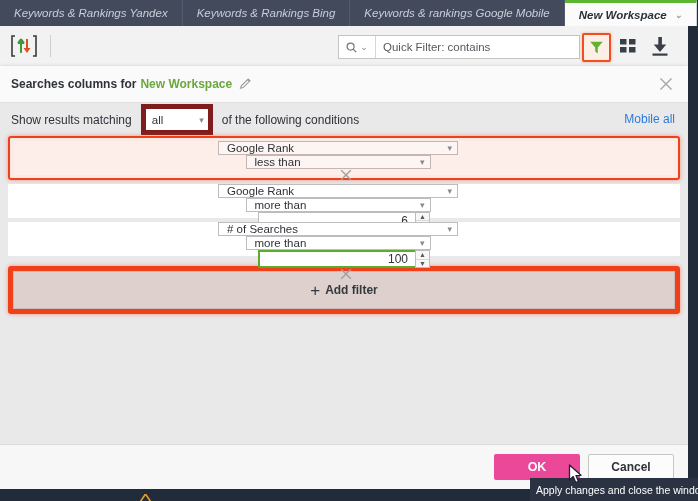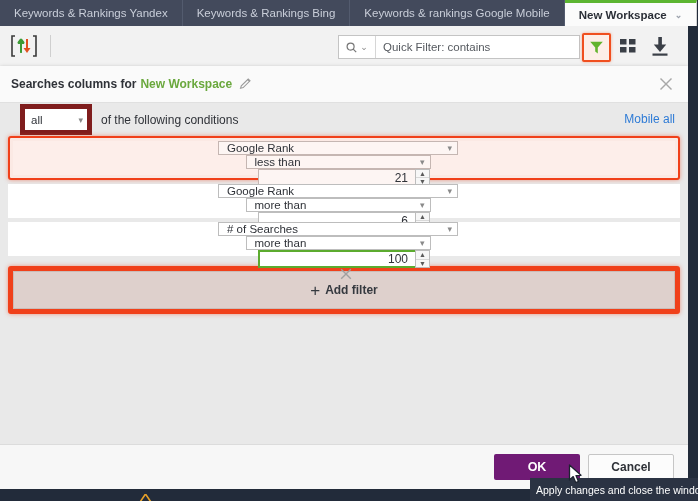--- a/index.html
+++ b/index.html
@@ -8,21 +8,21 @@
     font-family:"Liberation Sans", sans-serif;
     font-size:12px;
     background:#222b3a;
     position:relative;
   }
 
   
   #tabbar{
     position:absolute;left:0;top:0;width:554px;height:26px;
     background:#434a5c;
-    display:flex;align-items:stretch;
+    display:flex;align-items:stretch;font-style:italic;
   }
   .tab{
     display:flex;align-items:center;justify-content:center;
     color:#c9ced9;font-size:11.5px;
     padding:0 14px;
     border-right:1px solid #535b6e;
     white-space:nowrap;
     background:#434a5c;
   }
   .tab.active{
@@ -184,21 +184,21 @@
   }
   #addbtn .plus{font-size:17px;font-weight:normal;margin-right:5px;line-height:1;}
 
   
   #footer{
     position:absolute;left:0;bottom:0;width:688px;height:44px;
     background:#f7f7f7;border-top:1px solid #dcdcdc;
   }
   #okbtn{
     position:absolute;left:494px;top:9px;width:86px;height:26px;
-    background:#701a75;color:#ffffff;font-size:12.5px;font-weight:bold;
+    background:#ec4899;color:#ffffff;font-size:12.5px;font-weight:bold;
     display:flex;align-items:center;justify-content:center;
     border-radius:2px;
   }
   #cancelbtn{
     position:absolute;left:588px;top:9px;width:86px;height:26px;
     background:#fcfcfc;color:#2f3238;font-size:12px;font-weight:bold;
     border:1px solid #c6c6c6;border-radius:2px;
     display:flex;align-items:center;justify-content:center;
     box-sizing:border-box;
   }
@@ -315,46 +315,40 @@
     </div>
     <div id="dlgclose">
       <svg width="14" height="14" viewBox="0 0 14 14">
         <line x1="1.5" y1="1.5" x2="12.5" y2="12.5" stroke="#a8a8a8" stroke-width="1.4"></line>
         <line x1="12.5" y1="1.5" x2="1.5" y2="12.5" stroke="#a8a8a8" stroke-width="1.4"></line>
       </svg>
     </div>
   </div>
 
   <div id="matchrow">
+    <span class="mtxt">Show results matching</span>
     <div id="matchsel">
       <span>all</span>
       <span class="caretglyph">▾</span>
     </div>
     <span class="mtxt">of the following conditions</span>
     <span id="clearall">Mobile all</span>
   </div>
 
   <div id="rows">
 
     <div class="rowwrap hl">
       <div class="row">
         <div class="sel field">
           <span>Google Rank</span>
           <span class="caretglyph">▾</span>
         </div>
         <div class="sel op">
           <span>less than</span>
           <span class="caretglyph">▾</span>
-        </div>
-        <div class="numwrap">
-          <div class="numinput">21</div>
-          <div class="spin">
-            <div>▲</div>
-            <div>▼</div>
-          </div>
         </div>
         <div class="rmx">
           <svg width="12" height="12" viewBox="0 0 12 12">
             <line x1="1.2" y1="1.2" x2="10.8" y2="10.8" stroke="#a0a0a0" stroke-width="1.4"></line>
             <line x1="10.8" y1="1.2" x2="1.2" y2="10.8" stroke="#a0a0a0" stroke-width="1.4"></line>
           </svg>
         </div>
       </div>
     </div>
 

